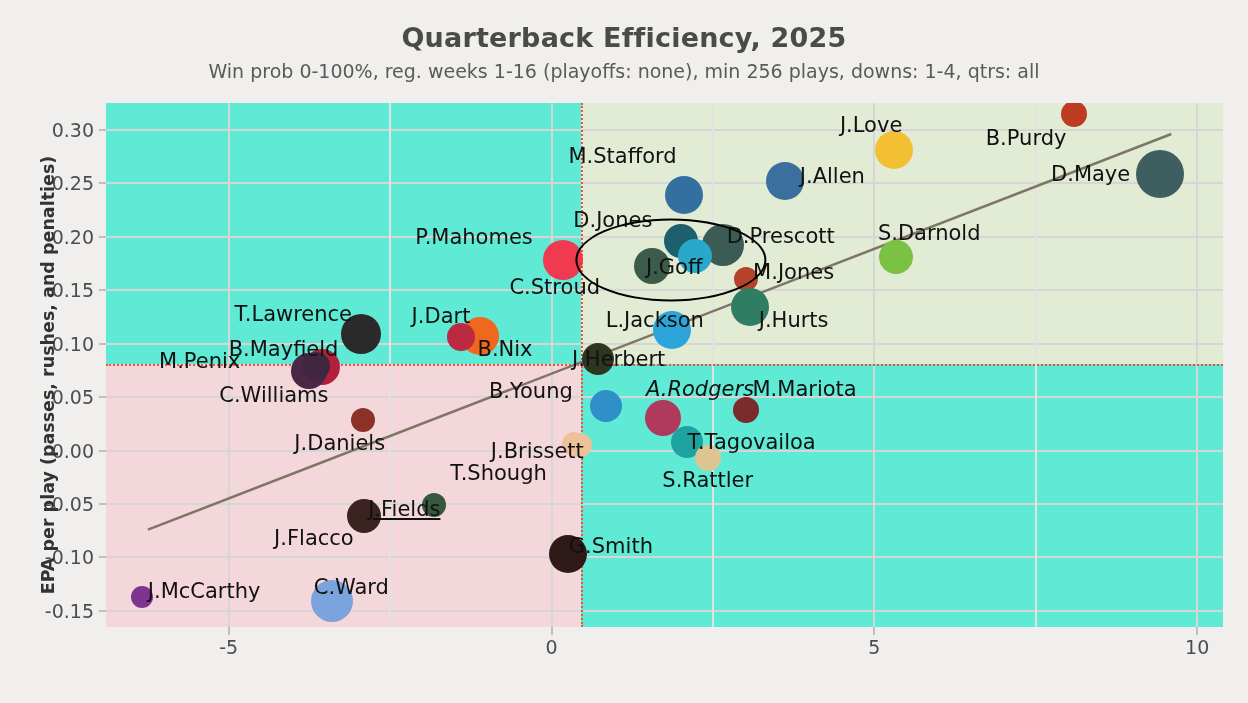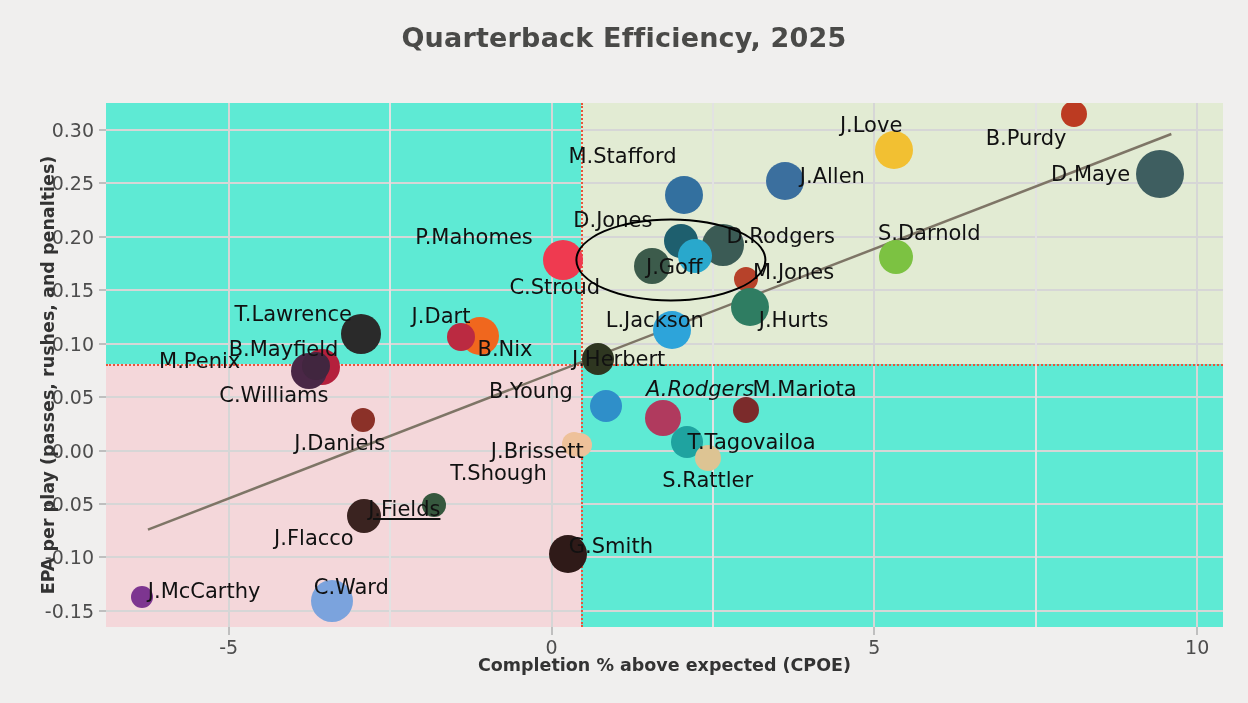--- a/index.html
+++ b/index.html
@@ -156,20 +156,21 @@
     font-size: 19px;
     color: #2b2b2b;
   }
 </style>
 </head>
 <body>
 
 <div id="root">
 
   <div class="title">Quarterback Efficiency, 2025</div>
+  <div class="subtitle">Win prob 0-100%, reg. weeks 1-16 (playoffs: none), min 256 plays, downs: 1-4, qtrs: all</div>
 
   <div id="yaxis-ticks">
       <div class="ytick" style="top: 129.735px;">0.30</div>
       <div class="ytickmark" style="top: 129.735px;"></div>
       <div class="ytick" style="top: 183.204px;">0.25</div>
       <div class="ytickmark" style="top: 183.204px;"></div>
       <div class="ytick" style="top: 236.673px;">0.20</div>
       <div class="ytickmark" style="top: 236.673px;"></div>
       <div class="ytick" style="top: 290.143px;">0.15</div>
       <div class="ytickmark" style="top: 290.143px;"></div>
@@ -191,21 +192,20 @@
       <div class="xtickmark" style="left: 228.676px;"></div>
       <div class="xtick" style="left: 551.509px;">0</div>
       <div class="xtickmark" style="left: 551.509px;"></div>
       <div class="xtick" style="left: 874.341px;">5</div>
       <div class="xtickmark" style="left: 874.341px;"></div>
       <div class="xtick" style="left: 1197.17px;">10</div>
       <div class="xtickmark" style="left: 1197.17px;"></div>
     </div>
 
   <div id="ylabel">EPA per play (passes, rushes, and penalties)</div>
-  <div id="xlabel">Completion % above expected (CPOE)</div>
   <div id="watermark">rbsdm.com/stats</div>
 
   <div id="plot">
     <div class="quad" id="quad-green" style="left: 474.564px; top: 0px; width: 642.436px; height: 260.931px; background: rgb(226, 235, 211);"></div>
     <div class="quad" id="quad-red" style="left: 0px; top: 260.931px; width: 474.564px; height: 263.069px; background: rgb(244, 215, 218);"></div>
     <div id="gridlines">
         <div class="gridline-h" style="top: 25.7347px;"></div>
         <div class="gridline-h" style="top: 79.2041px;"></div>
         <div class="gridline-h" style="top: 132.673px;"></div>
         <div class="gridline-h" style="top: 186.143px;"></div>
@@ -264,21 +264,21 @@
         <div class="dot" style="left: 258.266px; top: 412.784px; width: 34px; height: 34px; background: rgb(58, 35, 32);"></div>
         <div class="dot" style="left: 461.65px; top: 451.282px; width: 38px; height: 38px; background: rgb(47, 26, 24);"></div>
         <div class="dot" style="left: 35.5116px; top: 494.057px; width: 22px; height: 22px; background: rgb(125, 53, 144);"></div>
         <div class="dot" style="left: 225.983px; top: 498.335px; width: 42px; height: 42px; background: rgb(123, 163, 221);"></div>
         <div class="plabel" style="left: 920.072px; top: 35.2898px;">B.Purdy</div>
         <div class="plabel" style="left: 765.113px; top: 22.4571px;">J.Love</div>
         <div class="plabel" style="left: 984.639px; top: 70.5796px;">D.Maye</div>
         <div class="plabel" style="left: 726.373px; top: 72.7184px;">J.Allen</div>
         <div class="plabel" style="left: 516.532px; top: 53px; text-align: center;">M.Stafford</div>
         <div class="plabel" style="left: 506.847px; top: 116.563px;">D.Jones</div>
-        <div class="plabel" style="left: 674.72px; top: 132.604px;">D.Rodgers</div>
+        <div class="plabel" style="left: 674.72px; top: 132.604px;">D.Prescott</div>
         <div class="plabel" style="left: 568.185px; top: 163.616px;">J.Goff</div>
         <div class="plabel" style="left: 448.737px; top: 183.935px;">C.Stroud</div>
         <div class="plabel" style="left: 368.029px; top: 133.673px;">P.Mahomes</div>
         <div class="plabel" style="left: 823.223px; top: 130.465px;">S.Darnold</div>
         <div class="plabel" style="left: 687.633px; top: 168.963px;">M.Jones</div>
         <div class="plabel" style="left: 687.633px; top: 217.086px;">J.Hurts</div>
         <div class="plabel" style="left: 548.815px; top: 217.086px;">L.Jackson</div>
         <div class="plabel" style="left: 187.243px; top: 210.669px;">T.Lawrence</div>
         <div class="plabel" style="left: 335px; top: 212.808px;">J.Dart</div>
         <div class="plabel" style="left: 399.021px; top: 245.959px;">B.Nix</div>

